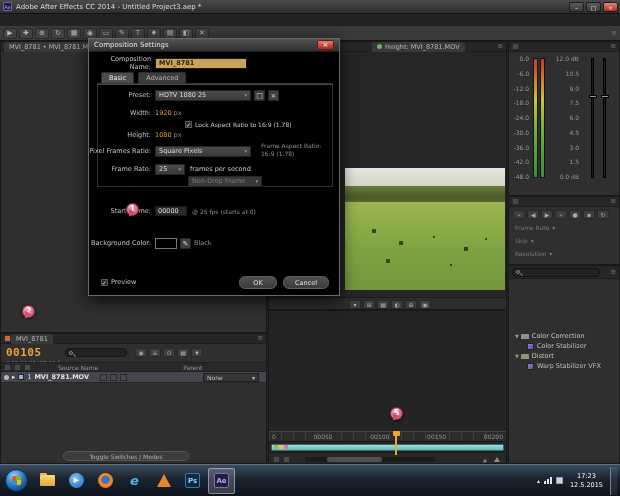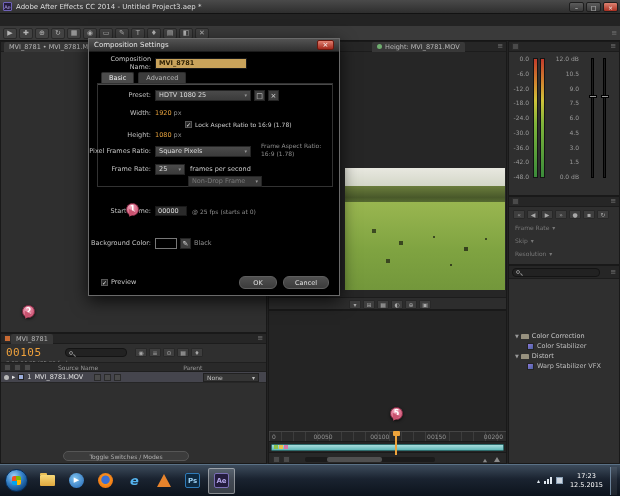--- a/index.html
+++ b/index.html
@@ -42,21 +42,21 @@
   .shandle{position:absolute;left:-3px;top:36px;width:8px;height:3px;background:#9a9a9a;border:1px solid #000}
   
   .popt{position:absolute;left:6px;display:flex;align-items:center;gap:3px;font-size:6px;color:#787878}
   
   .fxrow{display:flex;align-items:center;height:10px;padding-left:6px;font-size:6.5px;color:#c6c6c6}
   .fxrow.item{padding-left:18px;color:#bdbdbd}
   .twirl{color:#999;font-size:5px;margin-right:2px}
   .folder-ico{width:8px;height:5px;background:#97917f;border-radius:1px 1px 0 0;margin-right:3px}
   .fx-ico{width:7px;height:7px;background:linear-gradient(135deg,#8a79d8,#4a5f9e);border:1px solid #222;margin-right:3px;flex:none}
   
-  .tc{font-size:11px;font-weight:normal;color:#f0a23c;letter-spacing:.5px;font-family:"DejaVu Sans Mono","Liberation Mono",monospace}
+  .tc{font-size:11px;font-weight:bold;color:#f0a23c;letter-spacing:.5px;font-family:"DejaVu Sans Mono","Liberation Mono",monospace}
   .tcsub{font-size:5.5px;color:#8a8a8a;margin-top:1px}
   .thead{background:#292929;border-top:1px solid #1f1f1f;border-bottom:1px solid #1f1f1f;display:flex;align-items:center;gap:3px;padding:0 3px;font-size:6px;color:#9a9a9a}
   .lrow{background:#45454d;display:flex;align-items:center;gap:3px;padding:0 3px;font-size:6.5px;color:#e2e2e2;border-bottom:1px solid #262626}
   .chip{width:6px;height:6px;background:#9caddc;border:1px solid #222;flex:none}
   .sq{width:7px;height:7px;background:#4a4a4a;border:1px solid #2b2b2b;flex:none}
   .eyedot{width:5px;height:5px;border-radius:50%;background:#b9b9b9;flex:none}
   .pcombo{display:flex;align-items:center;gap:2px;height:9px;background:#353535;border:1px solid #212121;padding:0 3px;font-size:6px;color:#c0c0c0}
   .toggle-pill{position:absolute;display:flex;align-items:center;justify-content:center;background:#3c3c3c;border:1px solid #565656;border-radius:5px;font-size:6px;color:#b0b0b0}
   
   .ruler{position:absolute;background:#2b2b2b;border-top:1px solid #454545;border-bottom:1px solid #1a1a1a;background-image:repeating-linear-gradient(90deg,#3d3d3d 0 1px,transparent 1px 12px);background-position:0 6px}
@@ -303,21 +303,21 @@
       <span class="sq"></span>
       <span class="sq"></span>
       <span style="margin-left:24px">Source Name</span>
       <span style="margin-left:82px">Parent</span>
     </div>
     <div class="abs lrow" style="left:0;top:38px;width:265px;height:11px">
       <span class="eyedot"></span>
       <span>▸</span>
       <span class="chip"></span>
       <span>1</span>
-      <span style="font-weight:normal">MVI_8781.MOV</span>
+      <span style="font-weight:bold">MVI_8781.MOV</span>
       <span class="sq" style="margin-left:8px"></span>
       <span class="sq"></span>
       <span class="sq"></span>
       <span class="pcombo" style="margin-left:auto;margin-right:4px;width:56px">
         <span>None</span>
         <span style="margin-left:auto">▾</span>
       </span>
     </div>
     <div class="toggle-pill" style="left:62px;top:117px;width:126px;height:10px">Toggle Switches / Modes</div>
   </div>

